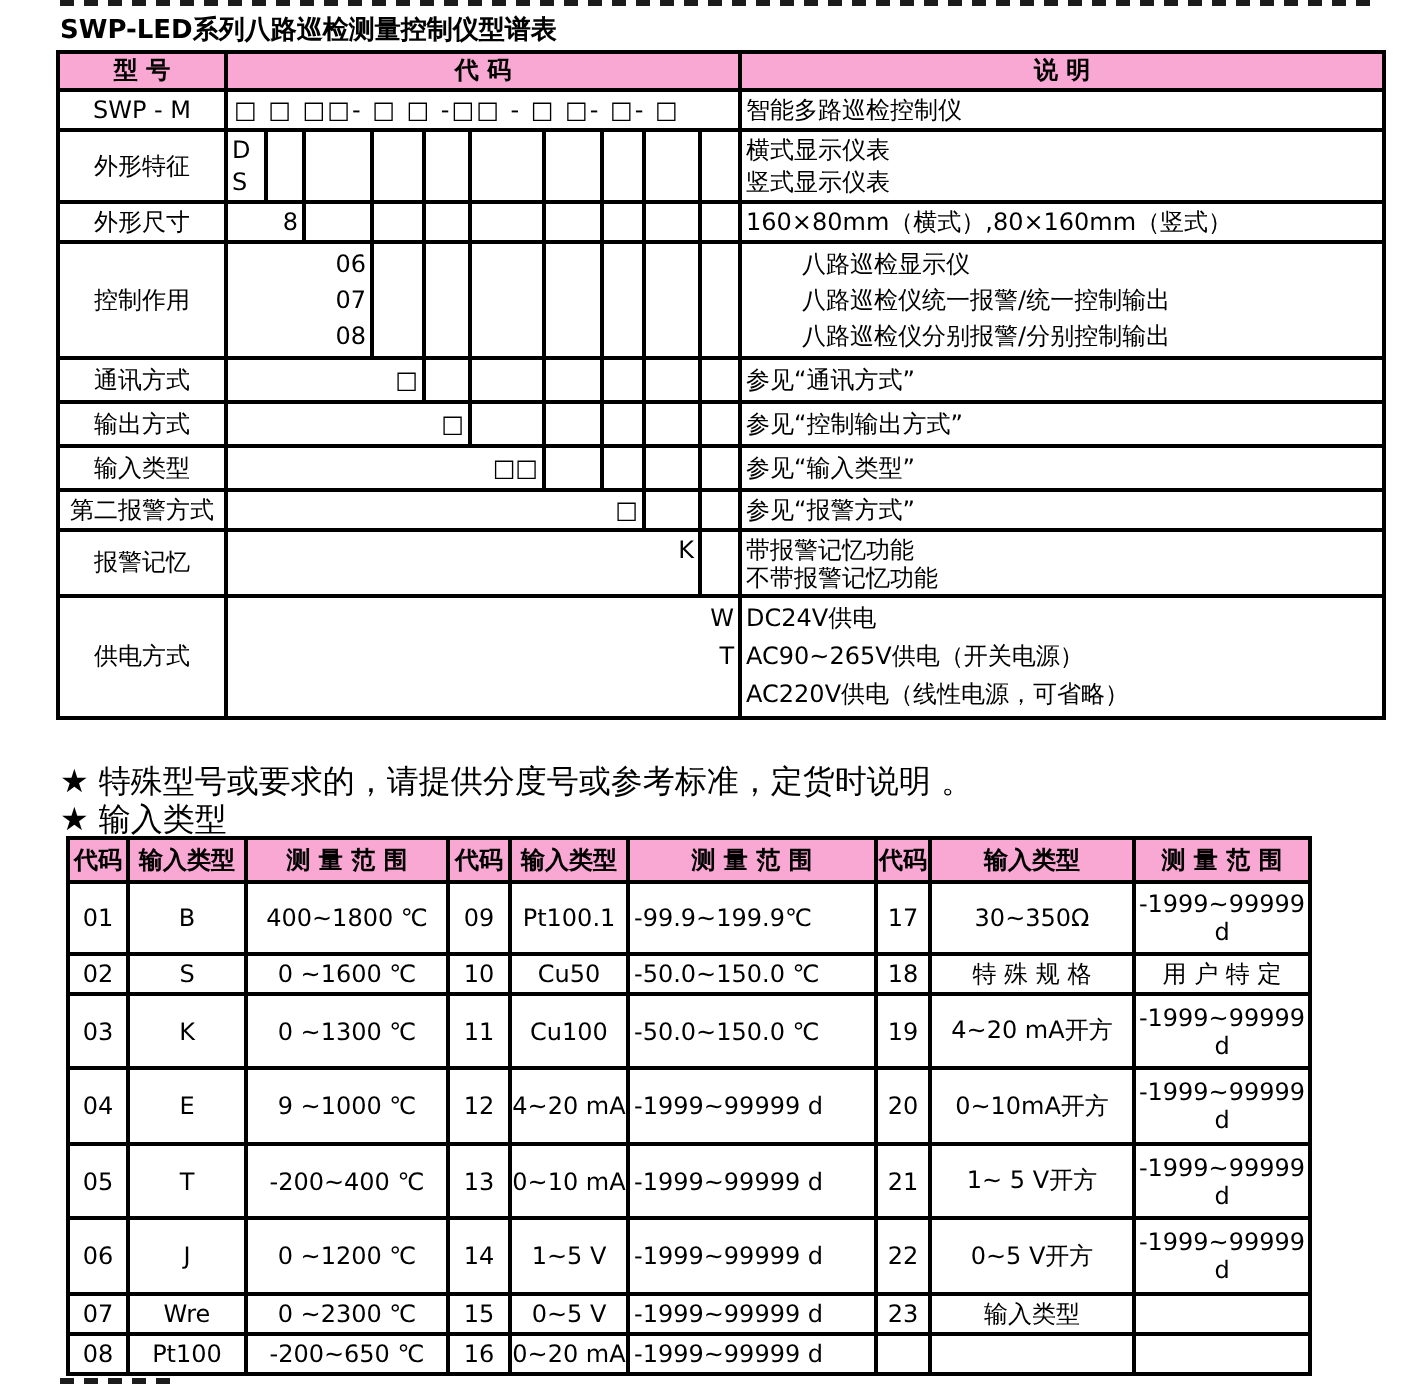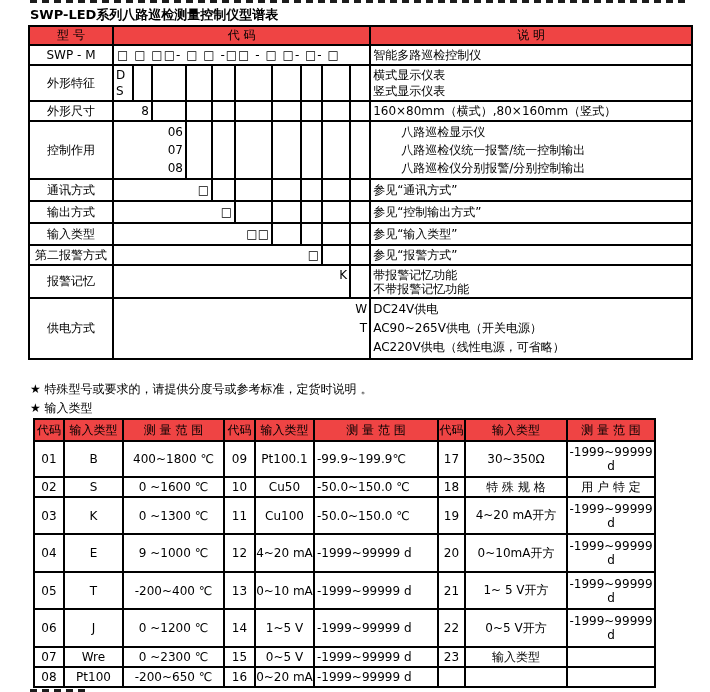--- a/index.html
+++ b/index.html
@@ -4,26 +4,26 @@
 <style>
   html,body{margin:0;padding:0;}
   body{
     width:710px;height:692px;background:#ffffff;position:relative;overflow:hidden;
     font-family:"DejaVu Sans","Liberation Sans",sans-serif;font-size:12px;color:#000;
   }
   .clip-strip{position:absolute;height:3px;background:repeating-linear-gradient(90deg,#1c1c1c 0 7px,transparent 7px 12px);}
   #clip-top{left:30px;top:0;width:660px;}
   #clip-bottom{left:30px;top:689px;width:56px;}
   #page-title{position:absolute;left:30px;top:6px;font-weight:bold;font-size:13px;letter-spacing:0px;}
-  .note{position:absolute;left:30px;font-size:12px;}
+  .note{position:absolute;left:30px;font-size:16px;}
   #note1{top:381px;}
   #note2{top:400px;}
   table{border-collapse:collapse;table-layout:fixed;}
   td,th{border:2px solid #000;padding:0;overflow:hidden;vertical-align:middle;}
-  th{background:#ef4444;font-weight:normal;text-align:center;}
+  th{background:#f9a8d4;font-weight:bold;text-align:center;}
   #model-table{position:absolute;left:28px;top:25px;width:663px;}
   #input-table{position:absolute;left:33px;top:418px;width:621px;}
   #model-table td.lbl{text-align:center;}
   #model-table td.codecell div{text-align:right;padding-right:2px;}
   #model-table td.codecell.align-left div{text-align:left;padding-left:2px;}
   #model-table td.desc{text-align:left;}
   #model-table td.desc div{padding-left:2px;white-space:nowrap;}
   #model-table td.desc.indent div{padding-left:30px;}
   #model-table td.boxesrow{text-align:left;padding-left:3px;letter-spacing:1px;}
   #input-table td{text-align:center;}

